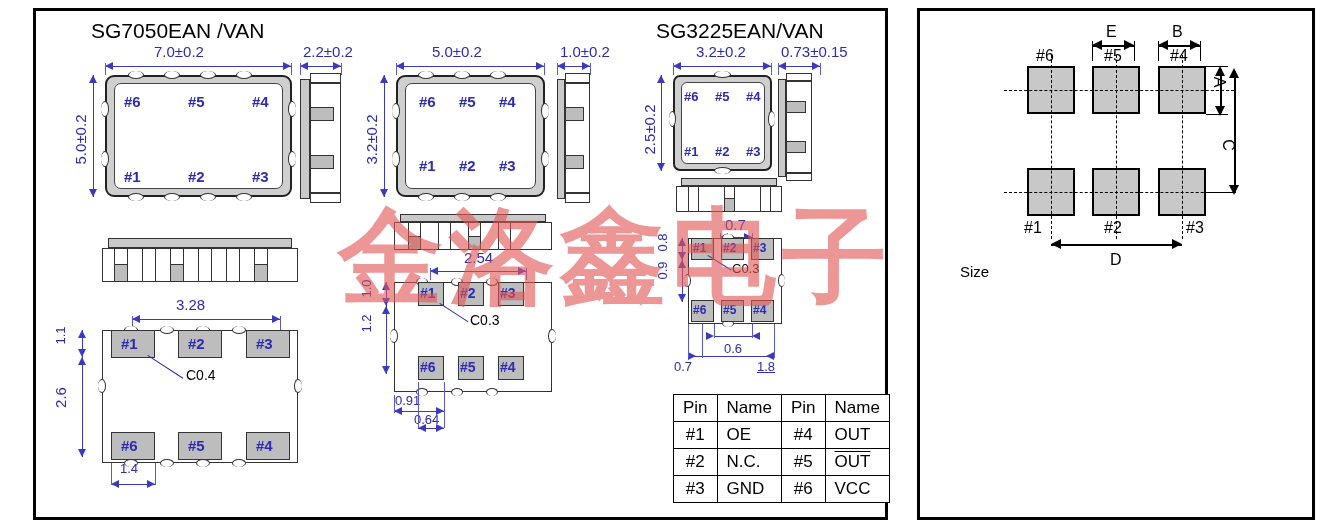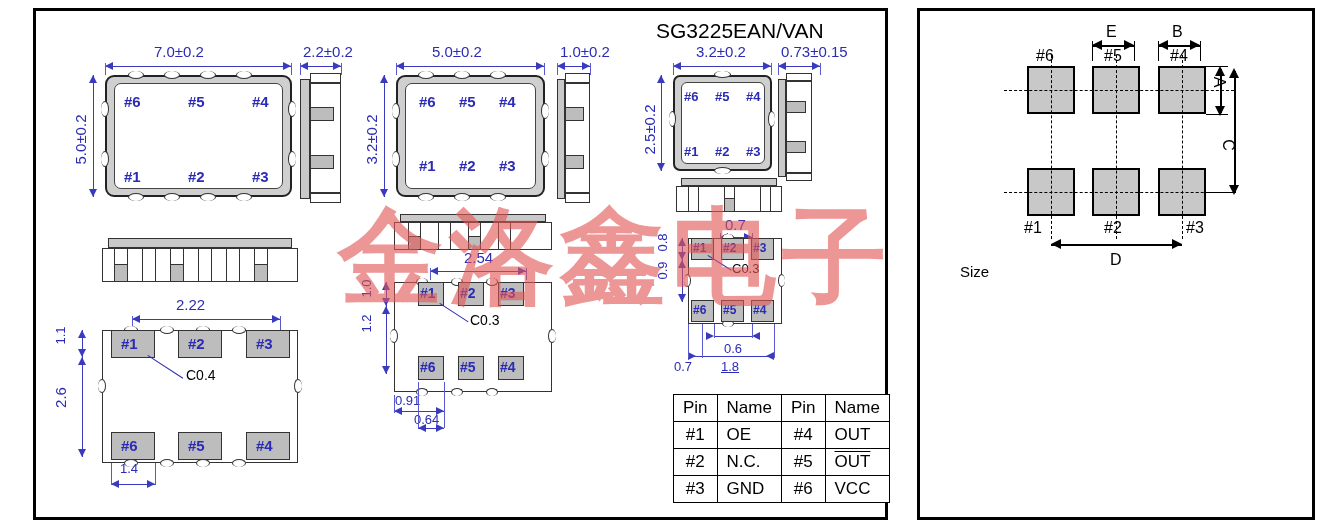--- a/index.html
+++ b/index.html
@@ -130,20 +130,21 @@
     z-index: 50;
   }
 </style>
 </head>
 <body>
 
 <div id="page">
 
   <div class="panel" id="panel-left">
 
+    <div class="t title" style="left:55px; top:8px;">SG7050EAN /VAN</div>
 
     <div class="dim" style="left:118px; top:32px;">7.0±0.2</div>
     <div class="dl-h" style="left:69px; top:55px; width:186px;"></div>
     <div class="arrL" style="left:69px; top:51px;"></div>
     <div class="arrR" style="left:247px; top:51px;"></div>
     <div class="ext-v" style="left:69px; top:52px; height:12px;"></div>
     <div class="ext-v" style="left:255px; top:52px; height:12px;"></div>
 
     <div class="dim vert rot90" style="left:5px; top:120px; width:78px; text-align:center;">5.0±0.2</div>
     <div class="dl-v" style="left:57px; top:64px; height:122px;"></div>
@@ -192,21 +193,21 @@
     <div class="sv" style="left:78px; top:237px; width:14px; height:34px;"></div>
     <div class="sv" style="left:106px; top:237px; width:14px; height:34px;"></div>
     <div class="sv" style="left:134px; top:237px; width:14px; height:34px;"></div>
     <div class="sv" style="left:162px; top:237px; width:14px; height:34px;"></div>
     <div class="sv" style="left:190px; top:237px; width:14px; height:34px;"></div>
     <div class="sv" style="left:218px; top:237px; width:14px; height:34px;"></div>
     <div class="sv-grey" style="left:78px;  top:253px; width:14px; height:18px;"></div>
     <div class="sv-grey" style="left:134px; top:253px; width:14px; height:18px;"></div>
     <div class="sv-grey" style="left:218px; top:253px; width:14px; height:18px;"></div>
 
-    <div class="dim" style="left:140px; top:285px;">2.22</div>
+    <div class="dim" style="left:140px; top:285px;">3.28</div>
     <div class="dl-h" style="left:96px; top:308px; width:148px;"></div>
     <div class="arrL" style="left:96px; top:304px;"></div>
     <div class="arrR" style="left:236px; top:304px;"></div>
     <div class="ext-v" style="left:96px; top:305px; height:14px;"></div>
     <div class="ext-v" style="left:244px; top:305px; height:14px;"></div>
 
     <div class="dimS vert rot90" style="left:2px; top:317px; width:44px; text-align:center;">1.1</div>
     <div class="dl-v" style="left:46px; top:319px; height:27px;"></div>
     <div class="arrU" style="left:42px; top:319px;"></div>
     <div class="arrD" style="left:42px; top:338px;"></div>
@@ -455,21 +456,21 @@
     <div class="dimS" style="left:696px; top:250px; color:#000; font-size:13px;">C0.3</div>
 
     <div class="dimS" style="left:688px; top:330px;">0.6</div>
     <div class="dl-h" style="left:678px; top:325px; width:38px;"></div>
     <div class="arrR" style="left:670px; top:321px;"></div>
     <div class="arrL" style="left:716px; top:321px;"></div>
     <div class="ext-v" style="left:678px; top:313px; height:14px;"></div>
     <div class="ext-v" style="left:716px; top:313px; height:14px;"></div>
 
     <div class="dimS" style="left:638px; top:348px;">0.7</div>
-    <div class="dimS" style="left:685px; top:348px;text-decoration:underline;">1.8</div>
+    <div class="dimS" style="left:721px; top:348px;text-decoration:underline;">1.8</div>
     <div class="dl-h" style="left:652px; top:345px; width:22px;"></div>
     <div class="dl-h" style="left:666px; top:345px; width:72px;"></div>
     <div class="arrR" style="left:652px; top:341px;"></div>
     <div class="arrL" style="left:730px; top:341px;"></div>
     <div class="ext-v" style="left:652px; top:313px; height:34px;"></div>
     <div class="ext-v" style="left:666px; top:313px; height:34px;"></div>
     <div class="ext-v" style="left:738px; top:313px; height:34px;"></div>
 
     <table class="grid" id="pin-table">
       <thead>

